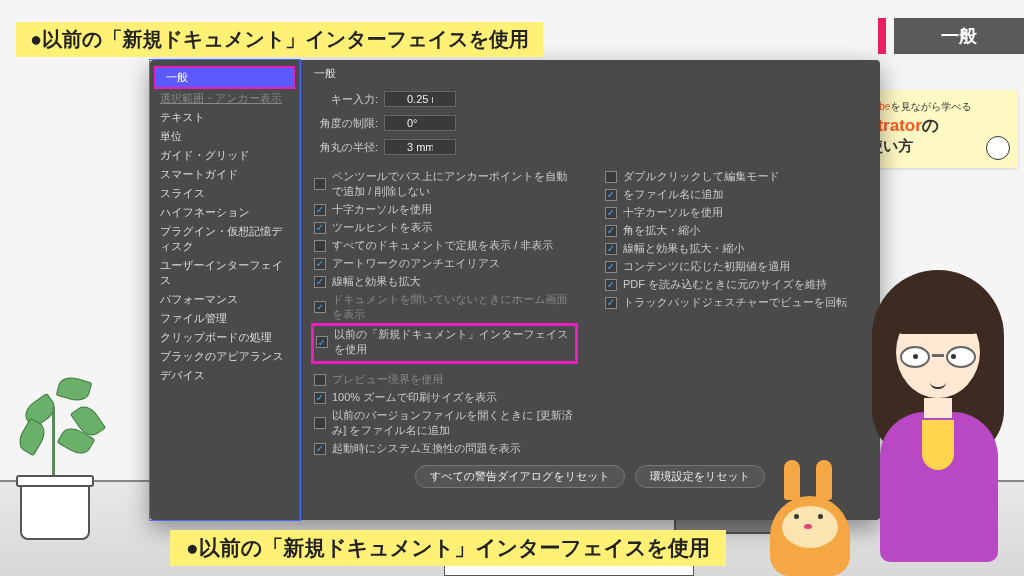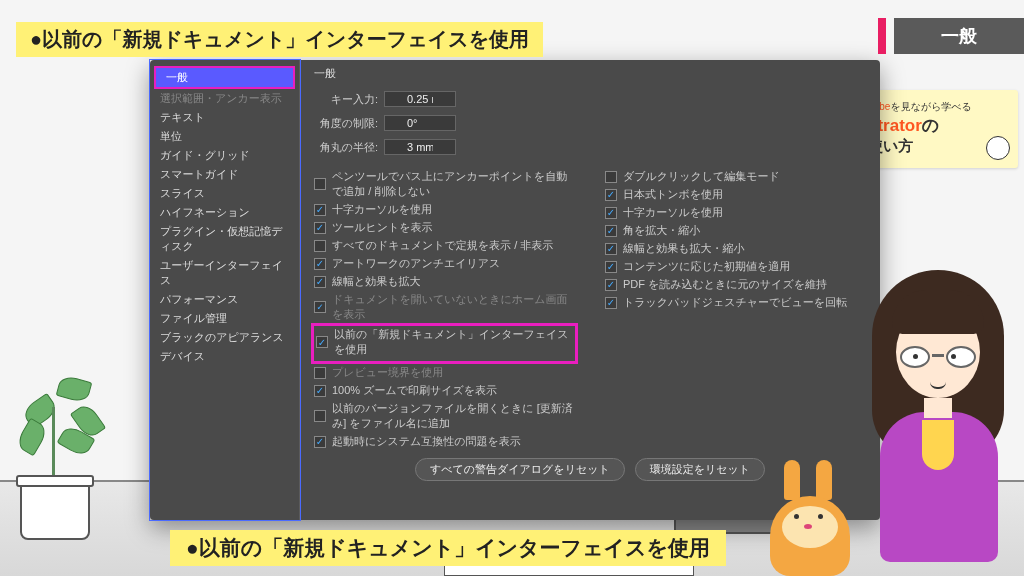--- a/index.html
+++ b/index.html
@@ -98,21 +98,21 @@
   .sidebar-item {
     padding: 2px 10px;
     font-size: 11px;
     color: #ddd;
     cursor: default;
   }
   .sidebar-item.selected {
     background: #5a5aff;
     color: #fff;
   }
-  .sidebar-item.dim { color: #888; }
+  .sidebar-item.dim { color: #888; text-decoration: underline; }
   .sidebar-blue-frame {
     outline: 1px solid #4a6aff;
     padding-bottom: 60px;
   }
   .sidebar-inner { padding: 0; }
 
   .main {
     flex: 1;
     padding: 6px 14px;
     overflow: hidden;
@@ -164,21 +164,21 @@
     background: #3a3a3a;
     flex-shrink: 0;
     font-size: 10px;
     color: #4af;
   }
   .checkbox.checked::before { content: "✓"; }
 
   .highlight-row {
     border: 3px solid #e91ebf;
     padding: 1px 2px;
-    margin: -2px -3px 1px -3px;
+    margin: -2px -3px 8px -3px;
   }
 
   .button-row {
     margin-top: 6px;
     display: flex; gap: 10px;
     justify-content: center;
   }
   .dlg-button {
     background: #555;
     border: 1px solid #777;
@@ -400,20 +400,21 @@
         <div class="sidebar-item">テキスト</div>
         <div class="sidebar-item">単位</div>
         <div class="sidebar-item">ガイド・グリッド</div>
         <div class="sidebar-item">スマートガイド</div>
         <div class="sidebar-item">スライス</div>
         <div class="sidebar-item">ハイフネーション</div>
         <div class="sidebar-item">プラグイン・仮想記憶ディスク</div>
         <div class="sidebar-item">ユーザーインターフェイス</div>
         <div class="sidebar-item">パフォーマンス</div>
         <div class="sidebar-item">ファイル管理</div>
+        <div class="sidebar-item">クリップボードの処理</div>
         <div class="sidebar-item">ブラックのアピアランス</div>
         <div class="sidebar-item">デバイス</div>
       </div>
   </div>
   <div class="main">
     <div class="panel-title">一般</div>
 
     <div class="field-rows">
       <div class="field-row">
         <span class="field-label">キー入力:</span>
@@ -482,21 +483,21 @@
             <span>起動時にシステム互換性の問題を表示</span>
           </div>
         </div>
       <div class="check-col" id="checks-right">
           <div class="check-item">
             <span class="checkbox"></span>
             <span>ダブルクリックして編集モード</span>
           </div>
           <div class="check-item">
             <span class="checkbox checked"></span>
-            <span>日本式トンボを使用</span>
+            <span>をファイル名に追加</span>
           </div>
           <div class="check-item">
             <span class="checkbox checked"></span>
             <span>十字カーソルを使用</span>
           </div>
           <div class="check-item">
             <span class="checkbox checked"></span>
             <span>角を拡大・縮小</span>
           </div>
           <div class="check-item">

